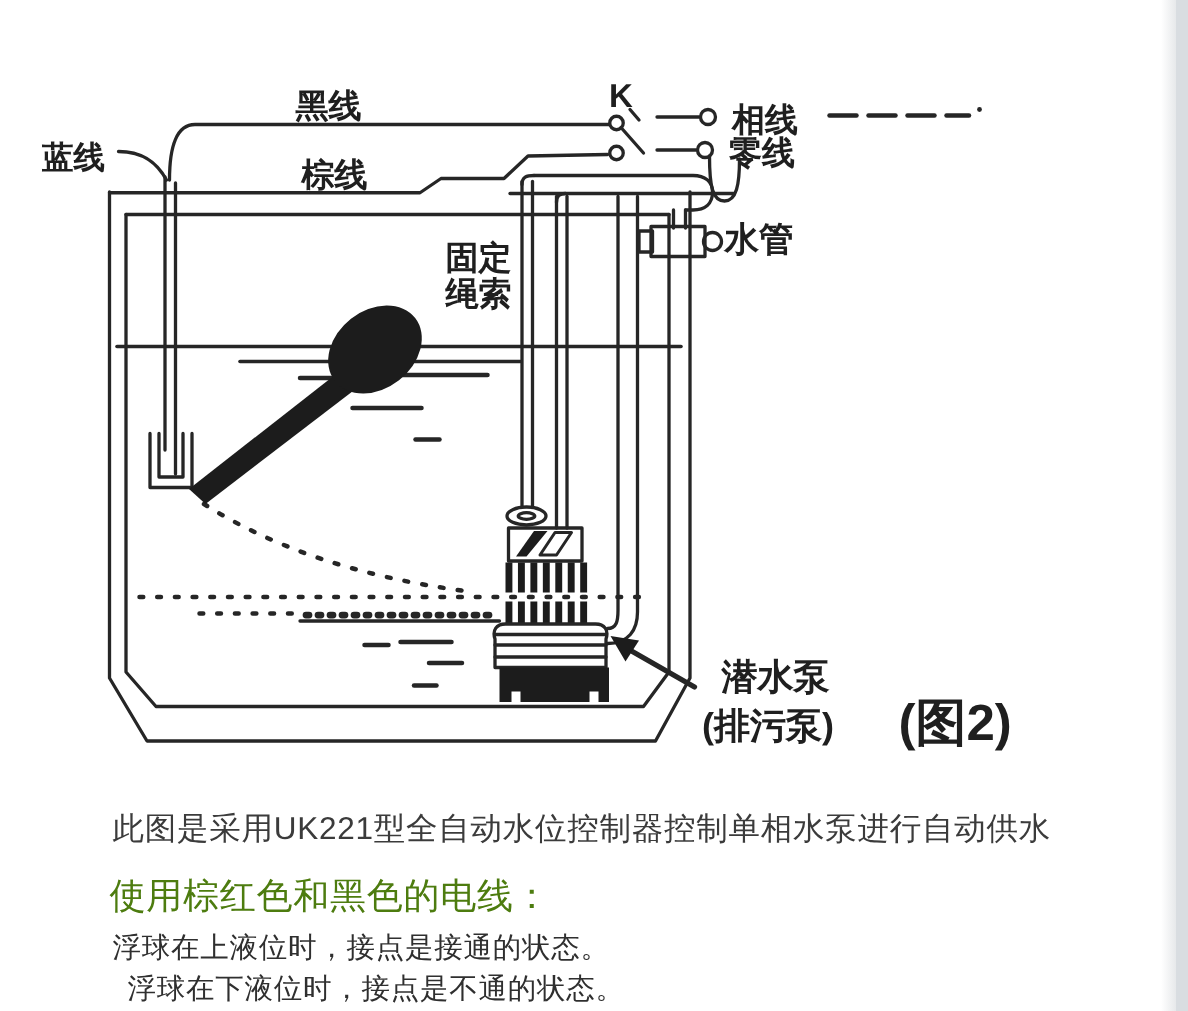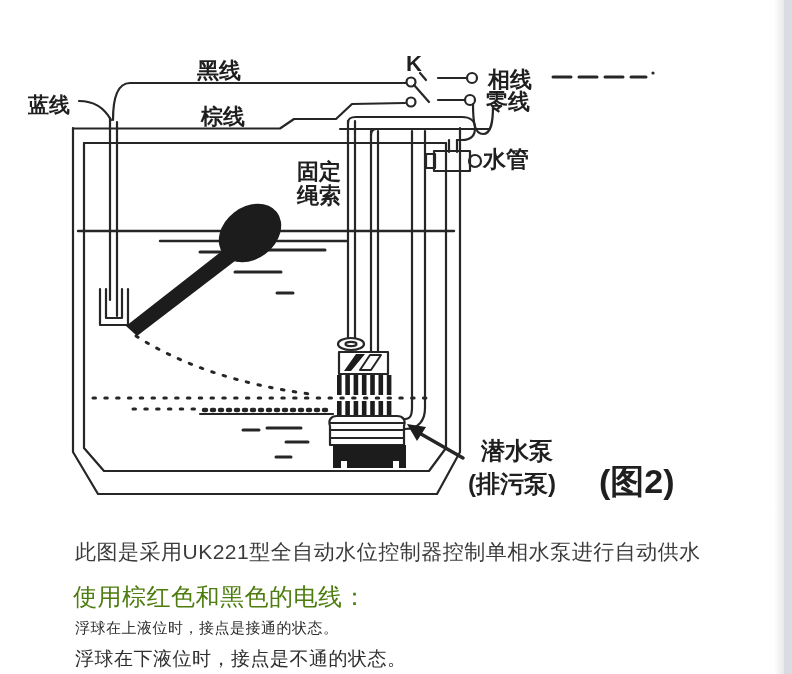--- a/index.html
+++ b/index.html
@@ -3,22 +3,22 @@
 <meta charset="utf-8">
 <style>
   html,body{margin:0;padding:0;background:#ffffff;}
   .page{position:relative;width:792px;height:674px;background:#ffffff;overflow:hidden;
         font-family:"Liberation Sans","DejaVu Sans",sans-serif;}
   .figure-wrap{position:absolute;left:0;top:0;width:792px;height:525px;}
   svg text{font-family:"Liberation Sans","DejaVu Sans",sans-serif;font-weight:600;fill:#1f1f1f;}
   .caption p{position:absolute;margin:0;white-space:nowrap;letter-spacing:0.5px;}
   .cap-line1{left:75px;top:538px;font-size:21px;color:#3b3b3b;text-align:right;}
   .cap-line2{left:73px;top:581px;font-size:24px;color:#4d7c0f;}
-  .cap-line3{left:75px;top:619px;font-size:15px;color:#2f2f2f;}
-  .cap-line4{left:75px;top:646px;font-size:19px;color:#2f2f2f;}
+  .cap-line3{left:75px;top:619px;font-size:19px;color:#2f2f2f;}
+  .cap-line4{left:85px;top:646px;font-size:19px;color:#2f2f2f;}
   .edge-shadow{position:absolute;top:0;right:8px;bottom:0;width:10px;
                background:linear-gradient(to right, rgba(120,130,140,0) 0%, rgba(120,130,140,0.18) 100%);}
   .edge-strip{position:absolute;top:0;right:0;bottom:0;width:8px;background:#d9dde1;}
 </style>
 </head>
 <body>
 
 <div class="page">
 
   <div class="figure-wrap">

